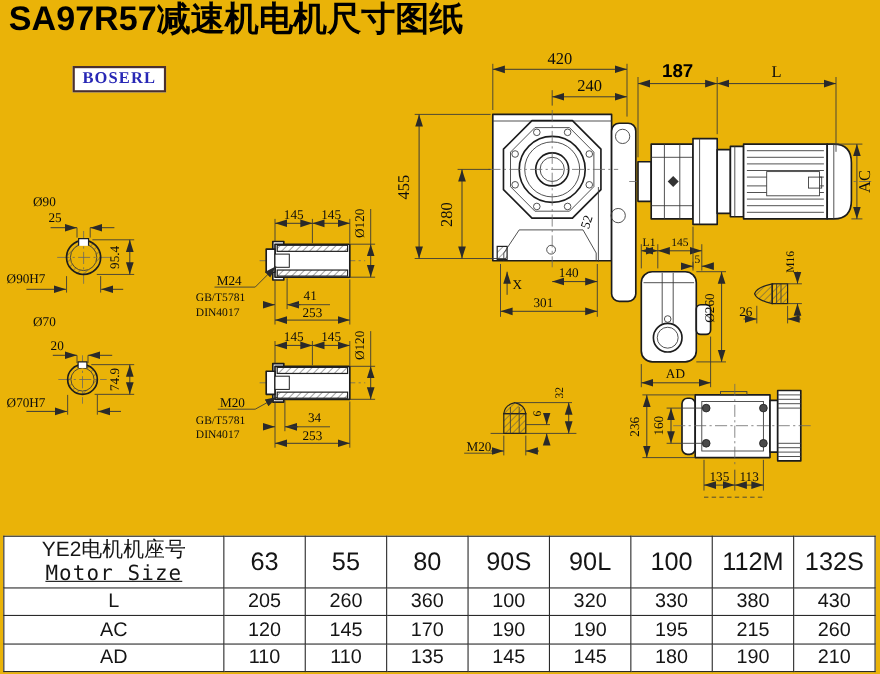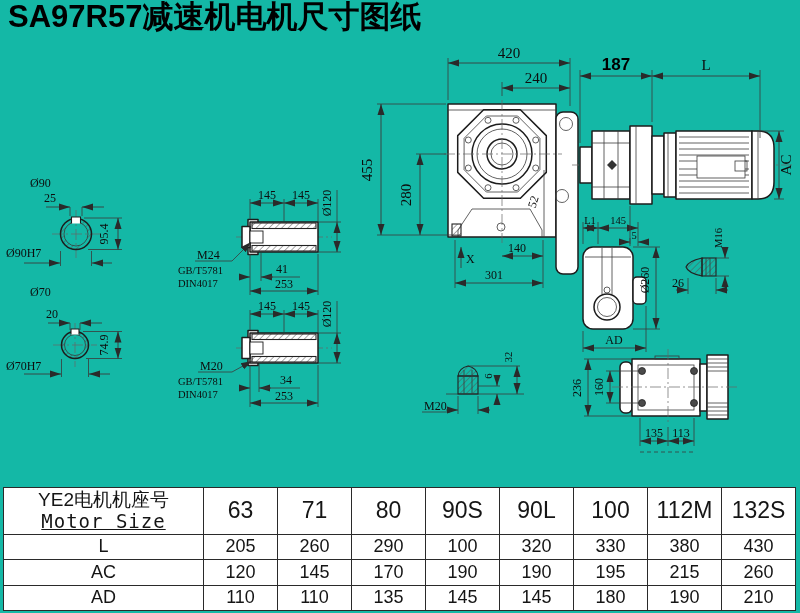--- a/index.html
+++ b/index.html
@@ -1,16 +1,16 @@
 <!DOCTYPE html>
 <html><head>
 <meta charset="utf-8">
 <style>
   html,body{margin:0;padding:0;background:#ffffff;}
-  .page{position:relative;width:800px;height:613px;background:#14b8a6;overflow:hidden;
+  .page{position:relative;width:800px;height:613px;background:#eab308;overflow:hidden;
         font-family:"Liberation Sans",sans-serif;}
   .title{position:absolute;left:8px;top:-4px;font-size:31px;font-weight:bold;color:#000;
          letter-spacing:0px;font-family:"Liberation Sans",sans-serif;}
   .logo{position:absolute;left:66px;top:60px;border:2px solid #4a3030;color:#2727b5;
         font-family:"Liberation Serif",serif;font-weight:bold;font-size:15px;
         padding:1px 7px 2px 7px;background:#fff;letter-spacing:1px;}
   svg{position:absolute;left:0;top:0;}
   svg text{font-family:"Liberation Serif",serif;font-size:12px;fill:#0d0d0d;}
   svg text.big{font-size:15px;}
   svg text.huge{font-family:"Liberation Sans",sans-serif;font-weight:bold;font-size:17px;fill:#000;}
@@ -31,20 +31,21 @@
   table.mt .drow{height:25px;font-size:18px;font-family:"Liberation Sans",sans-serif;}
   .hcn{font-size:19px;line-height:21px;}
   .hen{font-size:19px;line-height:22px;font-family:"DejaVu Sans Mono",monospace;letter-spacing:1px;text-decoration:underline;}
   .hsz{font-size:23px;}
 </style>
 </head>
 <body>
 
 <div class="page">
   <div class="title">SA97R57减速机电机尺寸图纸</div>
+  <div class="logo">BOSERL</div>
 
   <svg width="800" height="613" viewBox="0 0 800 613">
     <defs>
       <marker id="ar" markerUnits="userSpaceOnUse" markerWidth="12" markerHeight="10" viewBox="0 0 12 10" refX="11" refY="5" orient="auto-start-reverse">
         <path d="M0,1.5 L11,5 L0,8.5 Z" fill="#2a2a2a"></path>
       </marker>
       <pattern id="hatch" patternUnits="userSpaceOnUse" width="4.5" height="4.5" patternTransform="rotate(45)">
         <line x1="0" y1="0" x2="0" y2="4.5" stroke="#555" stroke-width="1"></line>
       </pattern>
     </defs>
@@ -387,33 +388,33 @@
         <col>
         <col>
     </colgroup>
     <tbody>
       <tr class="hrow">
         <th>
           <div class="hcn">YE2电机机座号</div>
           <div class="hen">Motor Size</div>
         </th>
         <th class="hsz">63</th>
-        <th class="hsz">71</th>
+        <th class="hsz">55</th>
         <th class="hsz">80</th>
         <th class="hsz">90S</th>
         <th class="hsz">90L</th>
         <th class="hsz">100</th>
         <th class="hsz">112M</th>
         <th class="hsz">132S</th>
       </tr>
       <tr class="drow">
         <td>L</td>
         <td>205</td>
         <td>260</td>
-        <td>290</td>
+        <td>360</td>
         <td>100</td>
         <td>320</td>
         <td>330</td>
         <td>380</td>
         <td>430</td>
       </tr>
       <tr class="drow">
         <td>AC</td>
         <td>120</td>
         <td>145</td>

